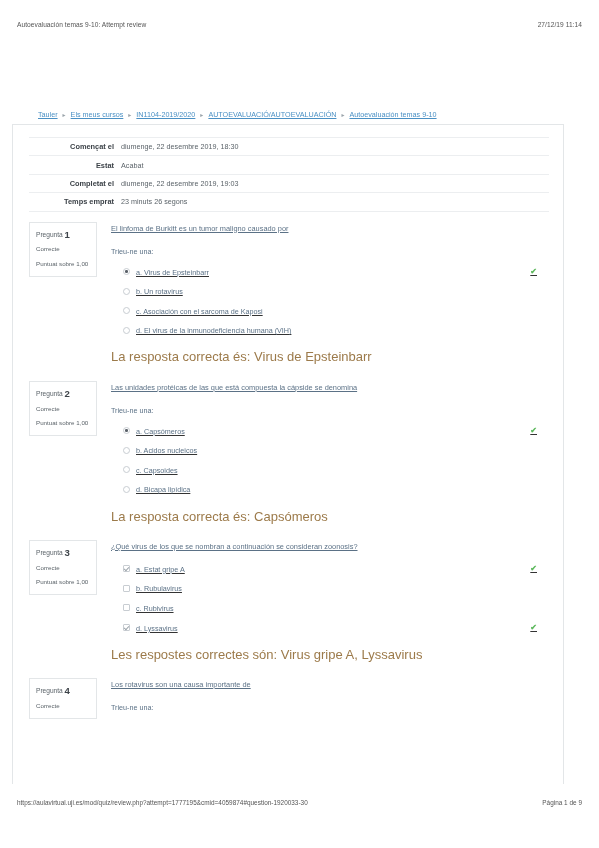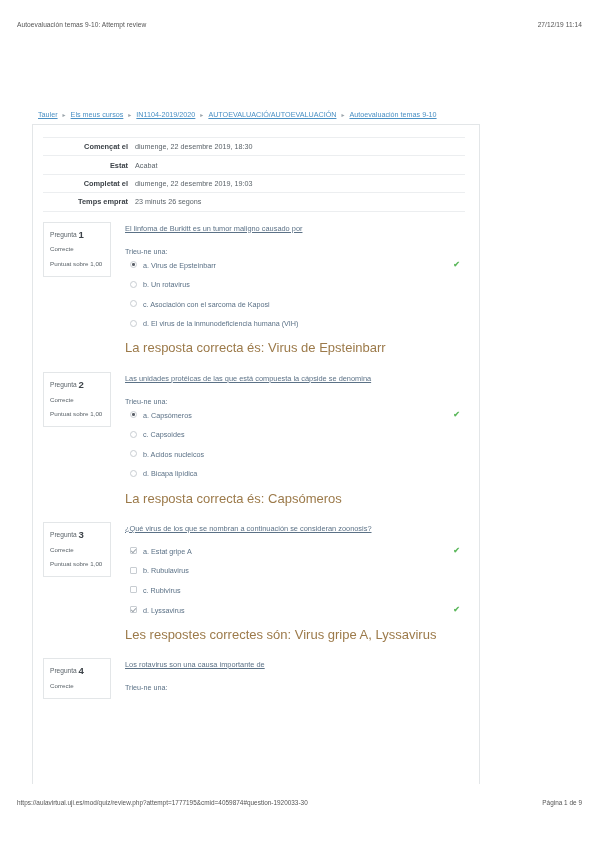--- a/index.html
+++ b/index.html
@@ -73,27 +73,27 @@
     margin: 0 5px;
     font-size: 6px;
     position: relative;
     top: -0.5px;
   }
 
   
   .page-container {
     position: absolute;
     top: 124px;
-    left: 32px;
-    width: 448px;
+    left: 12px;
+    width: 552px;
     min-height: 660px;
     background: #fff;
     border: 1px solid #e3e6e8;
     border-bottom: none;
-    padding: 12px 14px 0 10px;
+    padding: 12px 14px 0 16px;
   }
 
   
   table.summary {
     width: 100%;
     border-collapse: collapse;
     margin: 0 0 8px 0;
   }
   table.summary tr { border-top: 1px solid #eceef0; }
   table.summary tr:last-child { border-bottom: 1px solid #eceef0; margin-top: 8px; }
@@ -166,21 +166,21 @@
     color: #5b7186;
     line-height: 1.5;
     margin-bottom: 13px;
     text-decoration: underline;
   }
   .q-prompt {
     font-size: 7.2px;
     color: #5b7186;
     margin-bottom: 5px;
   }
-  .answers { margin: 5px; padding: 0; list-style: none; }
+  .answers { margin: 12px; padding: 0; list-style: none; text-decoration: underline; }
   .answer {
     display: flex;
     align-items: flex-start;
     font-size: 7.2px;
     color: #5b7186;
     line-height: 1.4;
     margin-bottom: 9.5px;
   }
   .answer:last-child { margin-bottom: 0; }
 
@@ -337,27 +337,27 @@
               <span class="opt-box">
                 <span class="radio checked"></span>
               </span>
               <span class="ans-label">a. Capsómeros</span>
               <span class="tick">✔</span>
             </li>
             <li class="answer">
               <span class="opt-box">
                 <span class="radio"></span>
               </span>
+              <span class="ans-label">b. Acidos nucleicos</span>
+            </li>
+            <li class="answer">
+              <span class="opt-box">
+                <span class="radio"></span>
+              </span>
               <span class="ans-label">c. Capsoides</span>
-            </li>
-            <li class="answer">
-              <span class="opt-box">
-                <span class="radio"></span>
-              </span>
-              <span class="ans-label">b. Acidos nucleicos</span>
             </li>
             <li class="answer">
               <span class="opt-box">
                 <span class="radio"></span>
               </span>
               <span class="ans-label">d. Bicapa lipídica</span>
             </li>
           </ul>
           <div class="feedback">La resposta correcta és: Capsómeros</div>
         </div>

